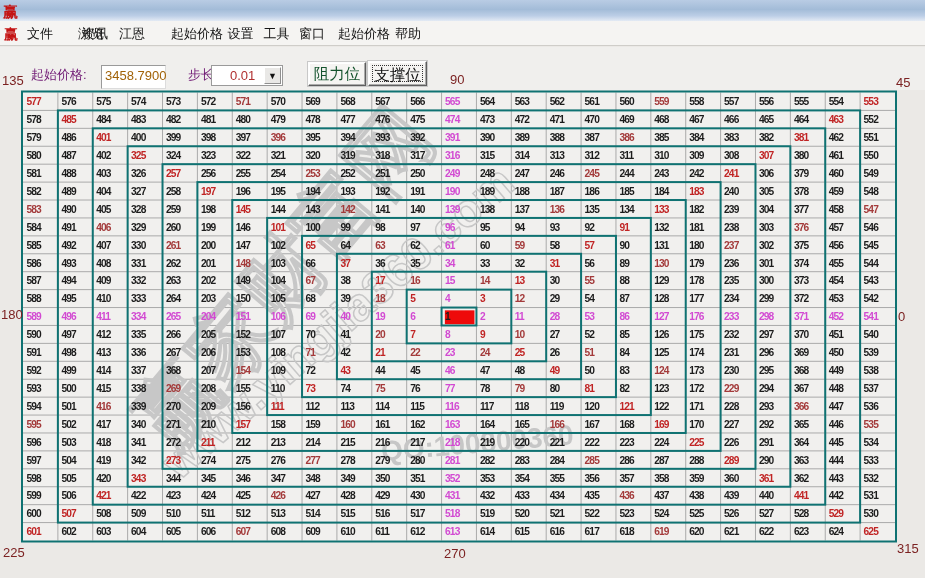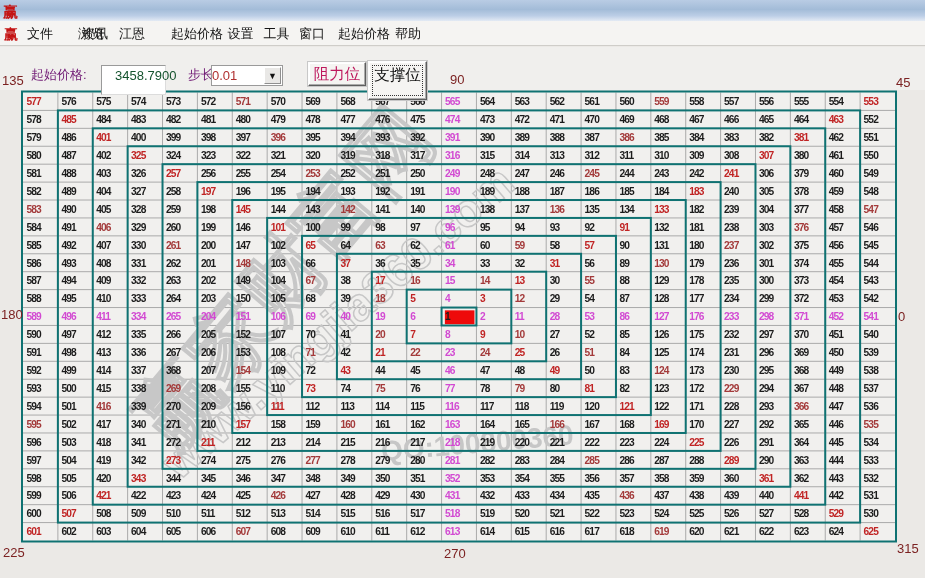--- a/index.html
+++ b/index.html
@@ -3,25 +3,25 @@
 *{margin:0;padding:0;box-sizing:border-box}
 body{width:925px;height:578px;font-family:"Liberation Sans",sans-serif;background:#ebe9e6;position:relative;overflow:hidden}
 #title{position:absolute;left:0;top:0;width:925px;height:21px;background:linear-gradient(#b9cce4 0%,#a3bcd8 45%,#bccee6 75%,#e3eaf4 100%);}
 #title .logo{position:absolute;left:3px;top:3px;font-size:15px;font-weight:bold;color:#c41414;}
 #title .txt{position:absolute;left:25px;top:4px;font-size:12.5px;color:#0d0d0d;}
 #menu{position:absolute;left:0;top:21px;width:925px;height:25px;background:#f5f4f2;border-bottom:1px solid #cfcdc9;font-size:13px;color:#141414}
 #menu .logo{position:absolute;left:4px;top:5px;font-size:14px;font-weight:bold;color:#c41414}
 #tool{position:absolute;left:0;top:47px;width:925px;height:43px;background:#f0efed}
 .lbl{position:absolute;font-size:13px;color:#7c2222}
 .blbl{position:absolute;font-size:13px;color:#701a75}
-#inp1{position:absolute;left:101px;top:18px;width:65px;height:30px;background:#fff;border:1px solid #9a9a9a;border-right-color:#dcdcdc;border-bottom-color:#dcdcdc;font-size:13px;color:#14532d;line-height:19px;padding-left:13px}
-#combo{position:absolute;left:211px;top:18px;width:72px;height:21px;background:#fff;border:1px solid #9a9a9a;font-size:13px;color:#b03030;line-height:19px;padding-left:0}
+#inp1{position:absolute;left:101px;top:18px;width:65px;height:24px;background:#fff;border:1px solid #9a9a9a;border-right-color:#dcdcdc;border-bottom-color:#dcdcdc;font-size:13px;color:#a16207;line-height:19px;padding-left:3px}
+#combo{position:absolute;left:211px;top:18px;width:72px;height:21px;background:#fff;border:1px solid #9a9a9a;font-size:13px;color:#b03030;line-height:19px;padding-left:18px}
 #combo .btn{position:absolute;right:1px;top:1px;width:17px;height:17px;background:#e9e8e6;border:1px solid #fff;border-right-color:#8f8f8f;border-bottom-color:#8f8f8f;text-align:center;line-height:16px;font-size:9px;color:#111}
-.pbtn{position:absolute;font-size:15.5px;color:#be185d;background:#f5f4f2;text-align:center;border:1px solid;border-color:#fdfdfd #5e5e5e #5e5e5e #fdfdfd;box-shadow:inset -1px -1px 0 #ababab,inset 1px 1px 0 #fff,0 0 0 1px #c8c8c8}
-#btn2{position:absolute;left:368px;top:14px;width:59px;height:39px;background:#f5f4f2;font-size:15.5px;color:#111;border:1px solid;border-color:#fdfdfd #5e5e5e #5e5e5e #fdfdfd;box-shadow:inset -1px -1px 0 #ababab,inset 1px 1px 0 #fff,0 0 0 1px #c8c8c8}
+.pbtn{position:absolute;font-size:15.5px;color:#14532d;background:#f5f4f2;text-align:center;border:1px solid;border-color:#fdfdfd #5e5e5e #5e5e5e #fdfdfd;box-shadow:inset -1px -1px 0 #ababab,inset 1px 1px 0 #fff,0 0 0 1px #c8c8c8}
+#btn2{position:absolute;left:368px;top:14px;width:59px;height:25px;background:#f5f4f2;font-size:15.5px;color:#111;border:1px solid;border-color:#fdfdfd #5e5e5e #5e5e5e #fdfdfd;box-shadow:inset -1px -1px 0 #ababab,inset 1px 1px 0 #fff,0 0 0 1px #c8c8c8}
 #btn2 .in{position:absolute;left:3px;top:3px;right:3px;bottom:3px;border:1px dotted #333;text-align:center;line-height:17px}
 svg text{font-family:"Liberation Sans",sans-serif}
 #nums text{letter-spacing:-0.9px}
 </style></head><body>
 <div id="title">
     <span class="logo">赢</span>
   </div>
 <div id="menu">
     <span class="logo">赢</span>
     <span style="position:absolute;left:27px;top:4px">文件</span>

